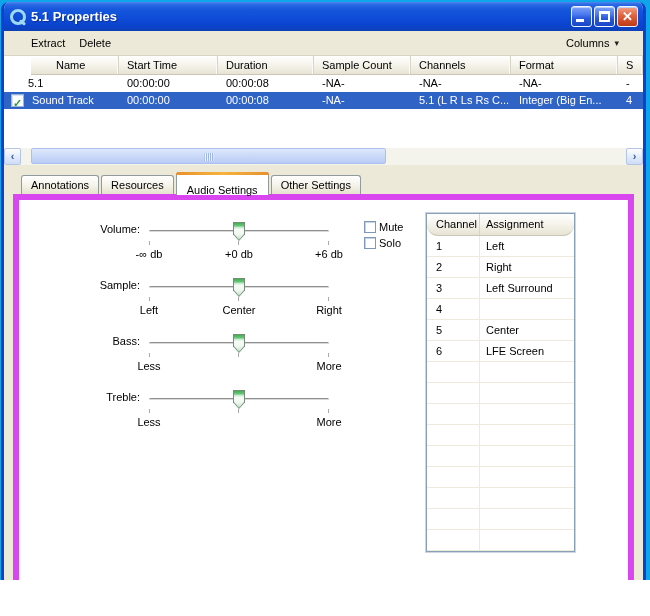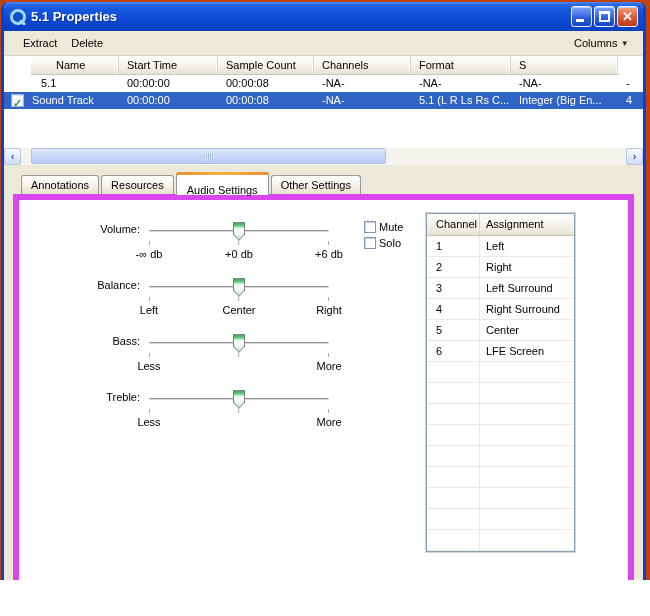--- a/index.html
+++ b/index.html
@@ -1,17 +1,17 @@
 <!DOCTYPE html>
 <html><head>
 <meta charset="utf-8">
 <style>
   * { margin:0; padding:0; box-sizing:border-box; font-family:"Liberation Sans", sans-serif; }
   html,body { background:#ffffff; }
-  .page { position:relative; width:650px; height:580px; background:#c2410c; overflow:hidden; font-size:11px; color:#000;text-decoration:underline; }
+  .page { position:relative; width:650px; height:580px; background:#0ea5e9; overflow:hidden; font-size:11px; color:#000;text-decoration:underline; }
 
   
   .window {
     position:absolute; left:1px; top:2px; width:645px; height:609px;
     border:3px solid #0b41d2; border-top:none;
     border-radius:8px 8px 3px 3px;
     overflow:hidden; background:#ece9d8;
     display:flex; flex-direction:column;
   }
   .titlebar {
@@ -26,38 +26,38 @@
   .qt-icon::after{ content:""; position:absolute; right:-3px; bottom:-2px; width:7px; height:3px; background:#9fd8f4; transform:rotate(38deg); border-radius:2px; }
   .title-text{ color:#fff; font-weight:bold; font-size:13px; text-shadow:1px 1px 1px #09309e; flex:1 1 auto; }
   .winbtn{ width:21px; height:21px; border-radius:3px; margin-left:2px; border:1px solid #eef2ff; position:relative;
     background:linear-gradient(180deg,#7da2f6 0%,#4a78ee 40%,#2a58dc 60%,#1846c8 100%); box-shadow:inset 0 1px 0 #bcd0ff; }
   .winbtn.close{ background:linear-gradient(180deg,#f2a088 0%,#e46a44 40%,#d6512c 65%,#bc3a18 100%); }
   .glyph-min{ position:absolute; left:4px; bottom:4px; width:8px; height:3px; background:#fff; }
   .glyph-max{ position:absolute; left:4px; top:4px; width:11px; height:11px; border:2px solid #fff; border-top-width:3px; }
   .glyph-close{ position:absolute; inset:0; color:#fff; font-weight:bold; font-size:13px; line-height:19px; text-align:center; }
 
   
-  .menubar{ flex:0 0 25px; display:flex; align-items:center; background:#ece9d8; border-bottom:1px solid #d8d4c2; padding:0 12px; }
+  .menubar{ flex:0 0 25px; display:flex; align-items:center; background:#ece9d8; border-bottom:1px solid #d8d4c2; padding:0 20px; }
   .menu-item{ padding:2px 7px; }
   .menu-spacer{ flex:1 1 auto; }
   .columns-btn{ display:flex; align-items:center; gap:5px; padding:2px 4px; }
   .menu-arrow{ font-size:9px; color:#222; }
 
   
   .track-table{ background:#fff; flex:0 0 auto; }
   .tt-grid{ display:grid; grid-template-columns:115px 99px 96px 97px 100px 107px 1fr; }
   .tt-header .cell{
     height:19px; line-height:18px; padding-left:8px; white-space:nowrap; overflow:hidden;
     background:linear-gradient(180deg,#ffffff 0%,#f4f2e8 55%,#e7e4d5 100%);
     border-bottom:1px solid #c9c6b6; border-right:1px solid #d8d5c6; box-shadow:inset -1px 0 0 #fbfaf6;
   }
   .tt-header .cell.first{ padding-left:25px;margin-left:27px; }
   .tt-row{ height:17px; }
   .tt-row .cell{ line-height:17px; padding-left:8px; white-space:nowrap; overflow:hidden; }
-  .tt-row .cell.name-cell{ padding-left:37px; position:relative; }
+  .tt-row .cell.name-cell{ padding-left:24px; position:relative; }
   .tt-row.selected{ background:#2f63c6; color:#fff; }
   .tt-row.selected .cell.name-cell{ padding-left:28px; }
   .row-check{
     position:absolute; left:7px; top:2px; width:13px; height:13px; background:#fdfdfd;
     border:1px solid #9ab4d8; box-shadow:inset 1px 1px 0 #d8e4f2; text-align:center;
   }
   .row-check i{ font-style:normal; color:#2f9e42; font-size:11px; font-weight:bold; line-height:12px; }
   .tt-filler{ height:39px; background:#fff; }
 
   
@@ -108,21 +108,21 @@
   
   .check-col{ position:absolute; left:345px; top:18px; }
   .check-row{ display:flex; align-items:flex-end; height:15px; margin-bottom:1px; }
   .xp-checkbox{ width:12px; height:12px; background:#fff; border:1px solid #8098b8;
     box-shadow:inset 1px 1px 0 #c8d4e4; margin-right:3px; }
 
   
   .channel-table{ position:absolute; left:407px; top:13px; width:149px; border:1px solid #88a0b6;
     box-shadow:0 0 0 1px #cdd6e0; background:#fff; }
   .ch-header{ display:flex; height:22px;
-    background:linear-gradient(180deg,#ffffff 0%,#f4f2e8 55%,#e7e4d5 100%); border-bottom:1px solid #c9c6b6; }
+    background:linear-gradient(180deg,#ffffff 0%,#f4f2e8 55%,#e7e4d5 100%); border-bottom:1px solid #c9c6b6;border-radius:11px; }
   .ch-header .ch-c1{ line-height:21px; } .ch-header .ch-c2{ line-height:21px; }
   .ch-c1{ width:53px; flex:0 0 53px; padding-left:9px; border-right:1px solid #d8d5c6; overflow:hidden; white-space:nowrap; }
   .ch-c2{ flex:1 1 auto; padding-left:6px; overflow:hidden; white-space:nowrap; }
   .ch-row{ display:flex; height:21px; border-bottom:1px solid #edeadb; }
   .ch-row .ch-c1{ border-right:1px solid #edeadb; line-height:20px; }
   .ch-row .ch-c2{ line-height:20px; }
 </style>
 </head>
 <body>
 
@@ -150,20 +150,21 @@
       <span class="columns-btn">
         <span>Columns</span>
         <span class="menu-arrow">▾</span>
       </span>
     </div>
 
     <div class="track-table">
       <div class="tt-grid tt-header">
         <div class="cell first">Name</div>
         <div class="cell">Start Time</div>
+        <div class="cell">Duration</div>
         <div class="cell">Sample Count</div>
         <div class="cell">Channels</div>
         <div class="cell">Format</div>
         <div class="cell">S</div>
       </div>
 
       <div class="tt-grid tt-row">
         <div class="cell name-cell">5.1</div>
         <div class="cell">00:00:00</div>
         <div class="cell">00:00:08</div>
@@ -220,21 +221,21 @@
             <span class="tick t-mid"></span>
             <span class="tick t-right"></span>
             <div class="tick-labels">
               <span class="tl-left">-∞ db</span>
               <span class="tl-mid">+0 db</span>
               <span class="tl-right">+6 db</span>
             </div>
           </div>
 
           <div class="slider-row">
-            <span class="slider-label">Balance:</span>
+            <span class="slider-label">Sample:</span>
             <div class="slider-track"></div>
             <div class="slider-thumb">
                 <div class="inner"></div>
               </div>
             <span class="tick t-left"></span>
             <span class="tick t-mid"></span>
             <span class="tick t-right"></span>
             <div class="tick-labels">
               <span class="tl-left">Left</span>
               <span class="tl-mid">Center</span>
@@ -299,21 +300,20 @@
           <div class="ch-row">
             <div class="ch-c1">2</div>
             <div class="ch-c2">Right</div>
           </div>
           <div class="ch-row">
             <div class="ch-c1">3</div>
             <div class="ch-c2">Left Surround</div>
           </div>
           <div class="ch-row">
             <div class="ch-c1">4</div>
-            <div class="ch-c2">Right Surround</div>
           </div>
           <div class="ch-row">
             <div class="ch-c1">5</div>
             <div class="ch-c2">Center</div>
           </div>
           <div class="ch-row">
             <div class="ch-c1">6</div>
             <div class="ch-c2">LFE Screen</div>
           </div>
           <div>

